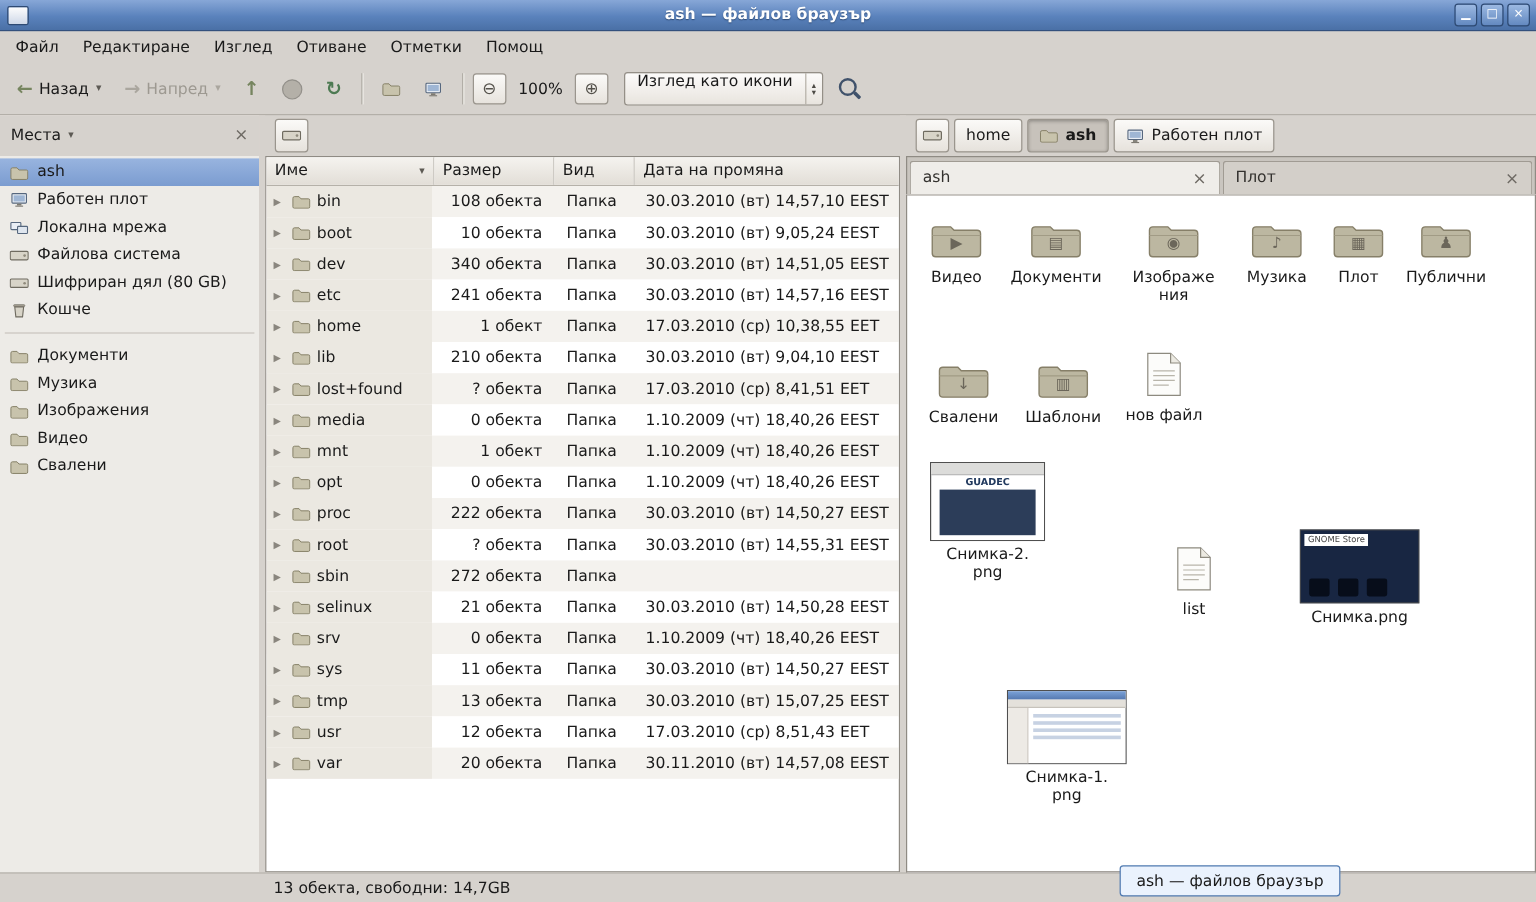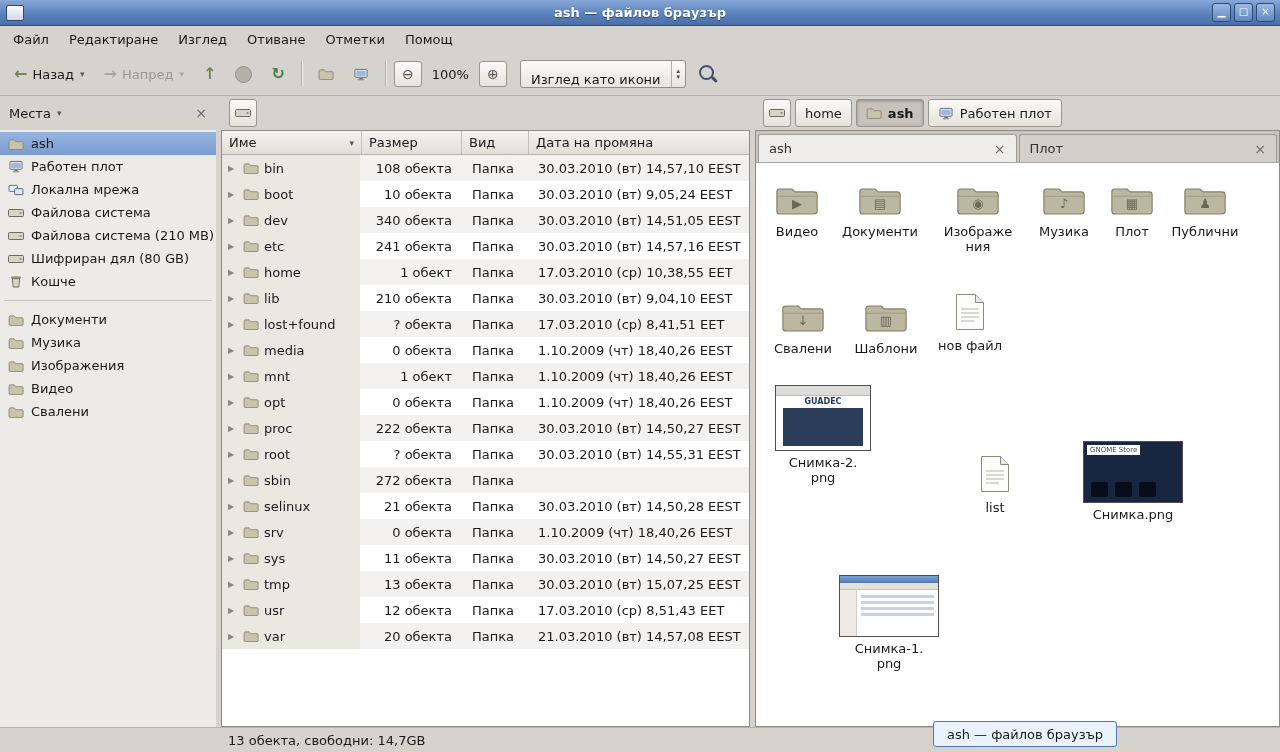--- a/index.html
+++ b/index.html
@@ -22,21 +22,21 @@
   .tbtn{display:flex;align-items:center;gap:5px;padding:5px 7px;border-radius:3px;border:1px solid transparent}
   .tbtn .ticon{font-size:16px;line-height:16px;color:#76855f;font-weight:bold}
   .tbtn.disabled{color:#9d9991}
   .tbtn.disabled .ticon{color:#aaa69e}
   .drop-arrow{font-size:9px;color:#5d5a54;margin-left:1px}
   .tbtn.disabled .drop-arrow{color:#aaa69e}
   .tsep{width:1px;height:26px;background:#b2aea7;box-shadow:1px 0 0 #f2f0ec;margin:0 5px}
   .stop-dot{width:15px;height:15px;border-radius:50%;background:#b4b0a8;border:1px solid #93908a}
   .zbtn{width:26px;height:24px;border:1px solid #9a958d;border-radius:3px;background:linear-gradient(#fbfaf8,#e7e3dd);display:flex;align-items:center;justify-content:center;font-size:14px;color:#55524c}
   .zoom-label{padding:0 7px}
-  .combo{display:flex;align-items:flex-end;height:26px;border:1px solid #948f87;border-radius:3px;background:linear-gradient(#fcfbfa,#e8e4de);margin-left:10px}
+  .combo{display:flex;align-items:flex-start;height:26px;border:1px solid #948f87;border-radius:3px;background:linear-gradient(#fcfbfa,#e8e4de);margin-left:10px}
   .combo-text{padding:0 10px}
   .combo-arrows{display:flex;flex-direction:column;justify-content:center;border-left:1px solid #b3aea6;height:100%;padding:0 5px;font-size:7px;line-height:6px;color:#4c4a45}
   .mag{position:relative;width:11px;height:11px;border:2px solid #40526b;border-radius:50%;margin:0 4px 3px 10px}
   .mag::after{content:"";position:absolute;width:7px;height:2.5px;background:#40526b;transform:rotate(45deg);right:-6px;bottom:-2px;border-radius:1px}
 
   
   .main{flex:1;display:flex;min-height:0}
   .split{width:5px;background:#d6d2cd}
 
   
@@ -236,29 +236,20 @@
             </span>
        <span>Файлова система</span>
      </div>
           <div class="side-item">
        <span class="icn">
               <svg viewBox="0 0 16 12" width="16" height="12">
                 <rect x="0.5" y="2.5" width="15" height="7" rx="1" fill="#d8d4c8" stroke="#6f6b60"></rect>
                 <circle cx="12.5" cy="6" r="1.1" fill="#8f8a7c"></circle>
               </svg>
             </span>
-       <span>Файлова система (210 MB)</span>
-     </div>
-          <div class="side-item">
-       <span class="icn">
-              <svg viewBox="0 0 16 12" width="16" height="12">
-                <rect x="0.5" y="2.5" width="15" height="7" rx="1" fill="#d8d4c8" stroke="#6f6b60"></rect>
-                <circle cx="12.5" cy="6" r="1.1" fill="#8f8a7c"></circle>
-              </svg>
-            </span>
        <span>Шифриран дял (80 GB)</span>
      </div>
           <div class="side-item">
        <span class="icn">
               <svg viewBox="0 0 14 14" width="14" height="13">
                 <path d="M3 4h8l-1 9H4z" fill="#d8d4c8" stroke="#6f6b60"></path>
                 <rect x="2" y="2" width="10" height="1.7" rx="0.8" fill="#a5a093" stroke="#6f6b60" stroke-width="0.6"></rect>
               </svg>
             </span>
        <span>Кошче</span>
@@ -596,21 +587,21 @@
          <span class="exp">▶</span>
          <span class="icn">
                   <svg viewBox="0 0 17 13" width="16" height="12">
                     <path d="M1 3.5q0-1.5 1.5-1.5h4l1.8 2H15q1.2 0 1.2 1.2v6q0 1.3-1.3 1.3H2.3Q1 12.5 1 11.2z" fill="#c8c3ac" stroke="#878268" stroke-width="0.9"></path>
                   </svg>
                 </span>
          <span>var</span>
        </div>
        <div class="lc size">20 обекта</div>
        <div class="lc type">Папка</div>
-       <div class="lc date">21.03.2010 (вт) 14,57,08 EEST</div>
+       <div class="lc date">30.11.2010 (вт) 14,57,08 EEST</div>
      </div>
           </div>
       </div>
     </div>
 
     <div class="split"></div>
 
     <div class="rightpane">
       <div class="crumbbar">
         <div class="crumb icon-only">

